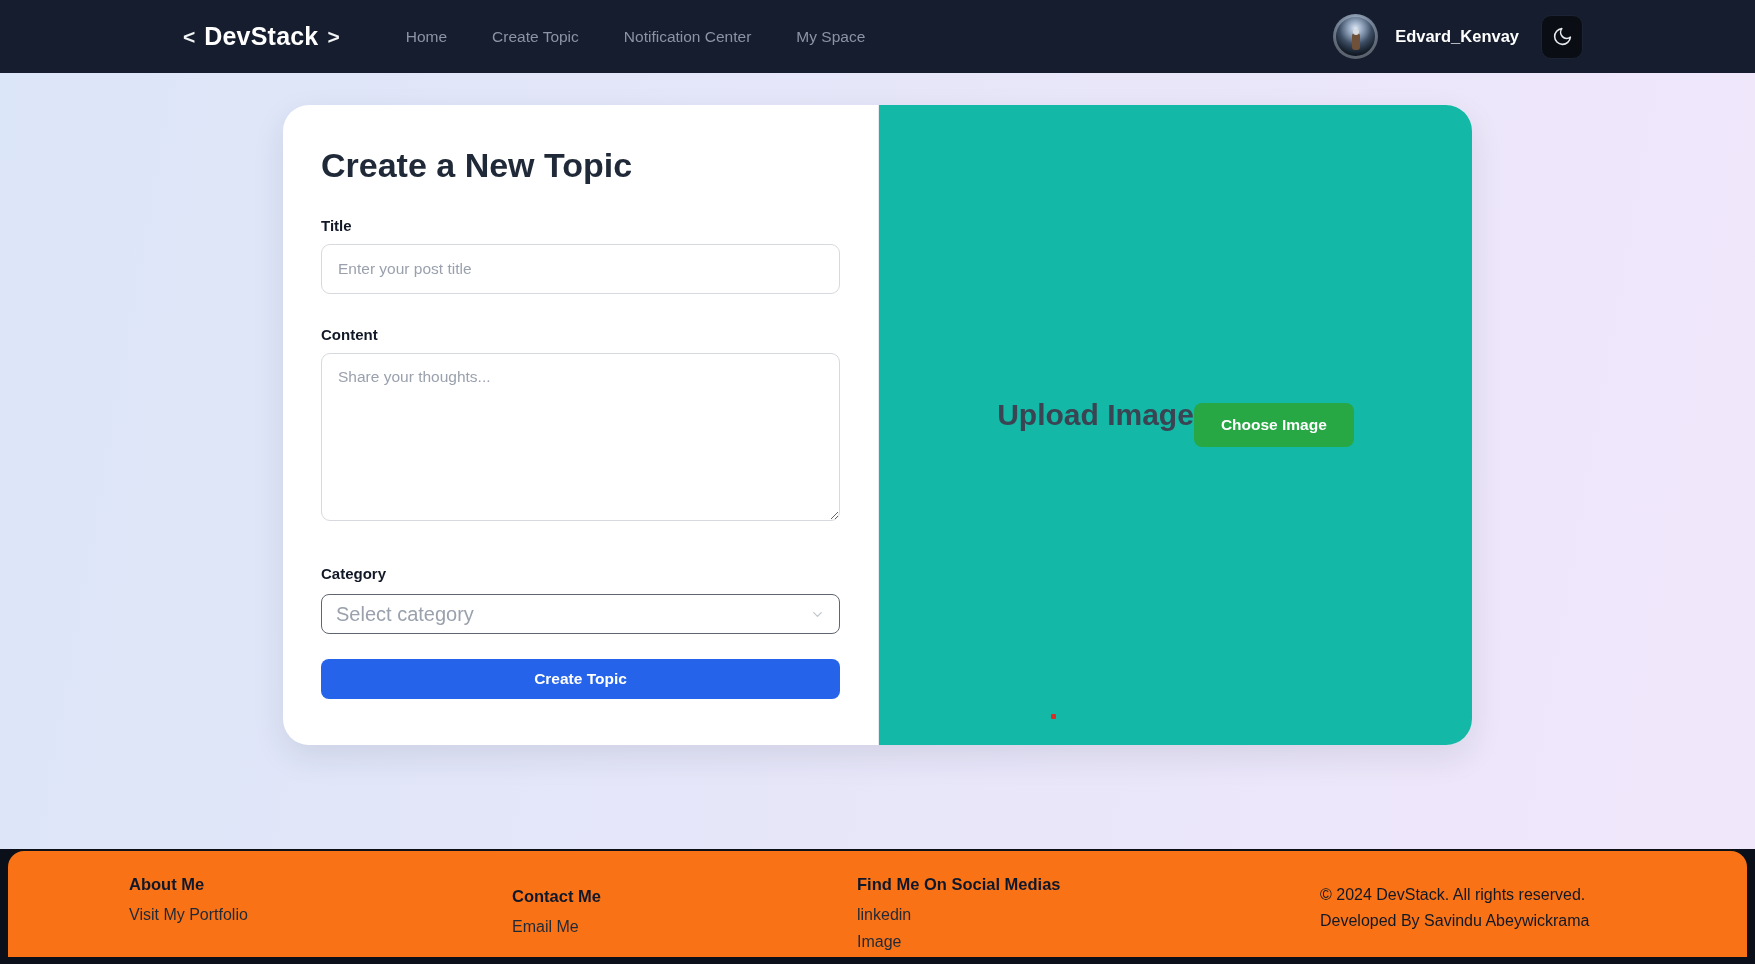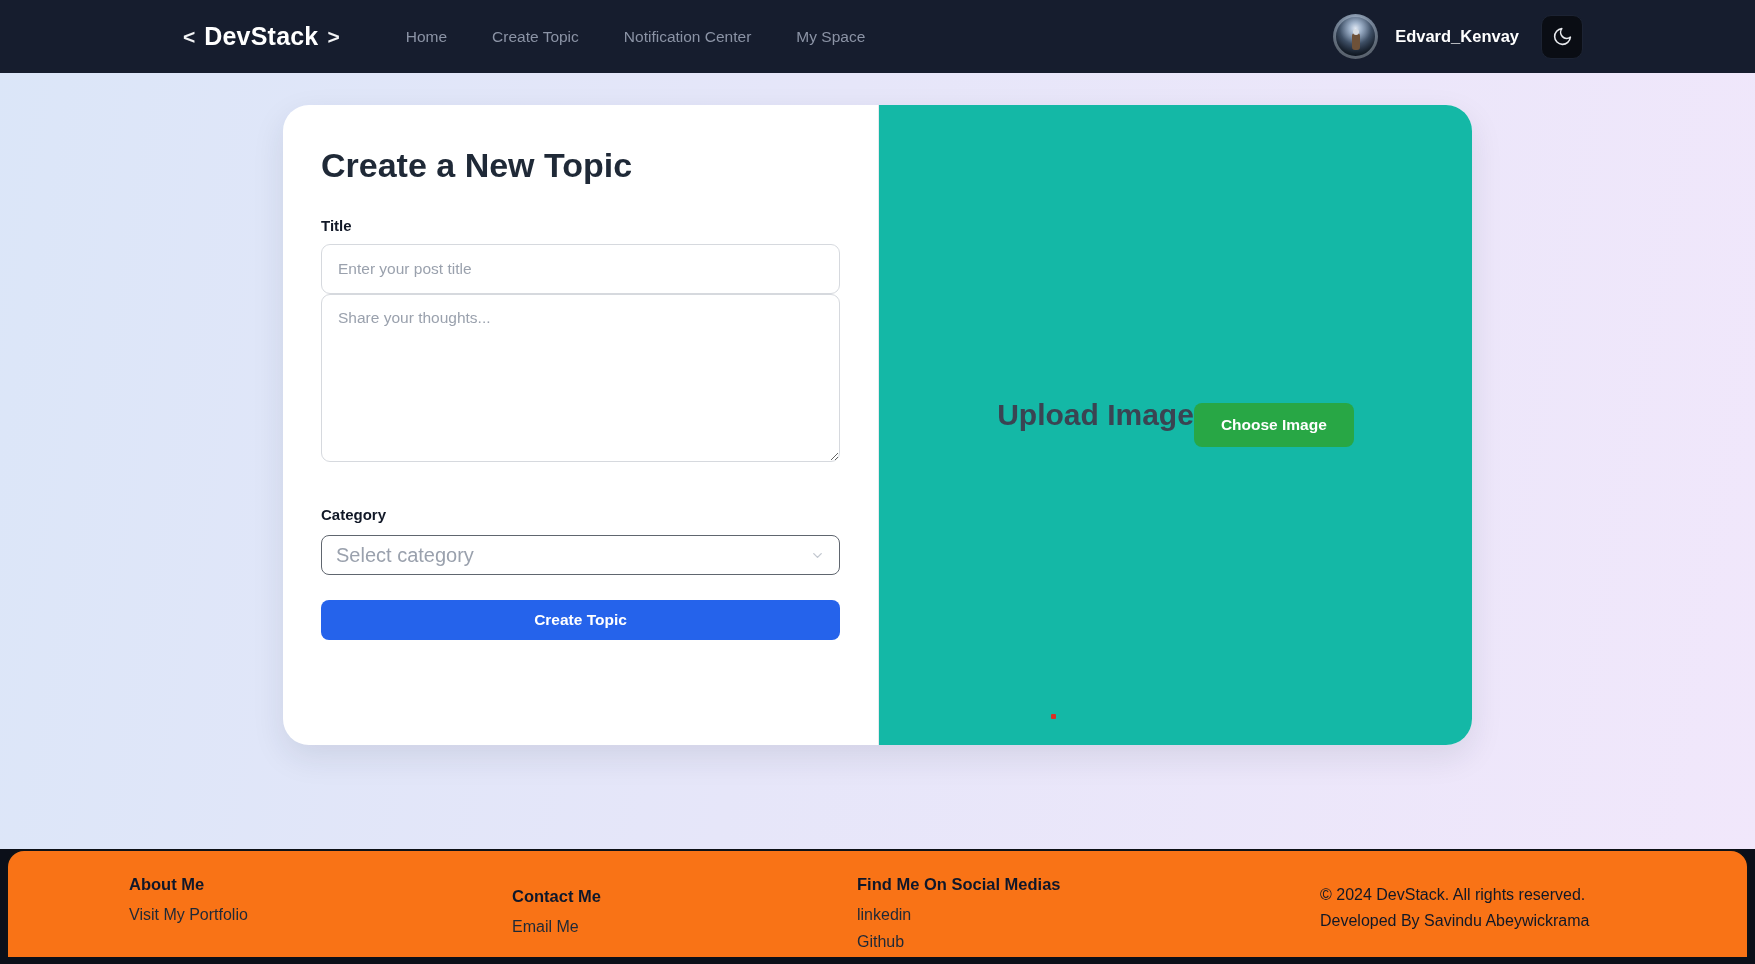--- a/index.html
+++ b/index.html
@@ -166,20 +166,21 @@
   </header>
 
   <main class="card">
 
     <section class="form-panel">
       <h1 class="form-heading">Create a New Topic</h1>
 
       <label class="field-label lbl-title">Title</label>
       <input class="text-input" type="text" placeholder="Enter your post title" style="">
 
+      <label class="field-label lbl-content">Content</label>
       <textarea class="content-area" placeholder="Share your thoughts..." style=""></textarea>
 
       <label class="field-label lbl-category">Category</label>
       <div class="select" role="combobox">
         <span class="select-placeholder">Select category</span>
         <span style="display:flex;">
           <svg width="15" height="15" viewBox="0 0 24 24">
               <path d="M6 9l6 6 6-6" fill="none" stroke="#c3c8d0" stroke-width="2.2" stroke-linecap="round" stroke-linejoin="round"></path>
             </svg>
         </span>
@@ -205,21 +206,21 @@
       </div>
 
       <div class="footer-col footer-col-2">
         <div class="footer-heading">Contact Me</div>
         <a class="footer-link">Email Me</a>
       </div>
 
       <div class="footer-col footer-col-3">
         <div class="footer-heading">Find Me On Social Medias</div>
         <a class="footer-link">linkedin</a>
-        <a class="footer-link">Github</a>
+        <a class="footer-link">Image</a>
       </div>
 
       <div class="footer-col footer-col-4">
         <div class="footer-copy">© 2024 DevStack. All rights reserved.</div>
         <div class="footer-copy">Developed By Savindu Abeywickrama</div>
       </div>
 
     </footer>
   </div>
 

